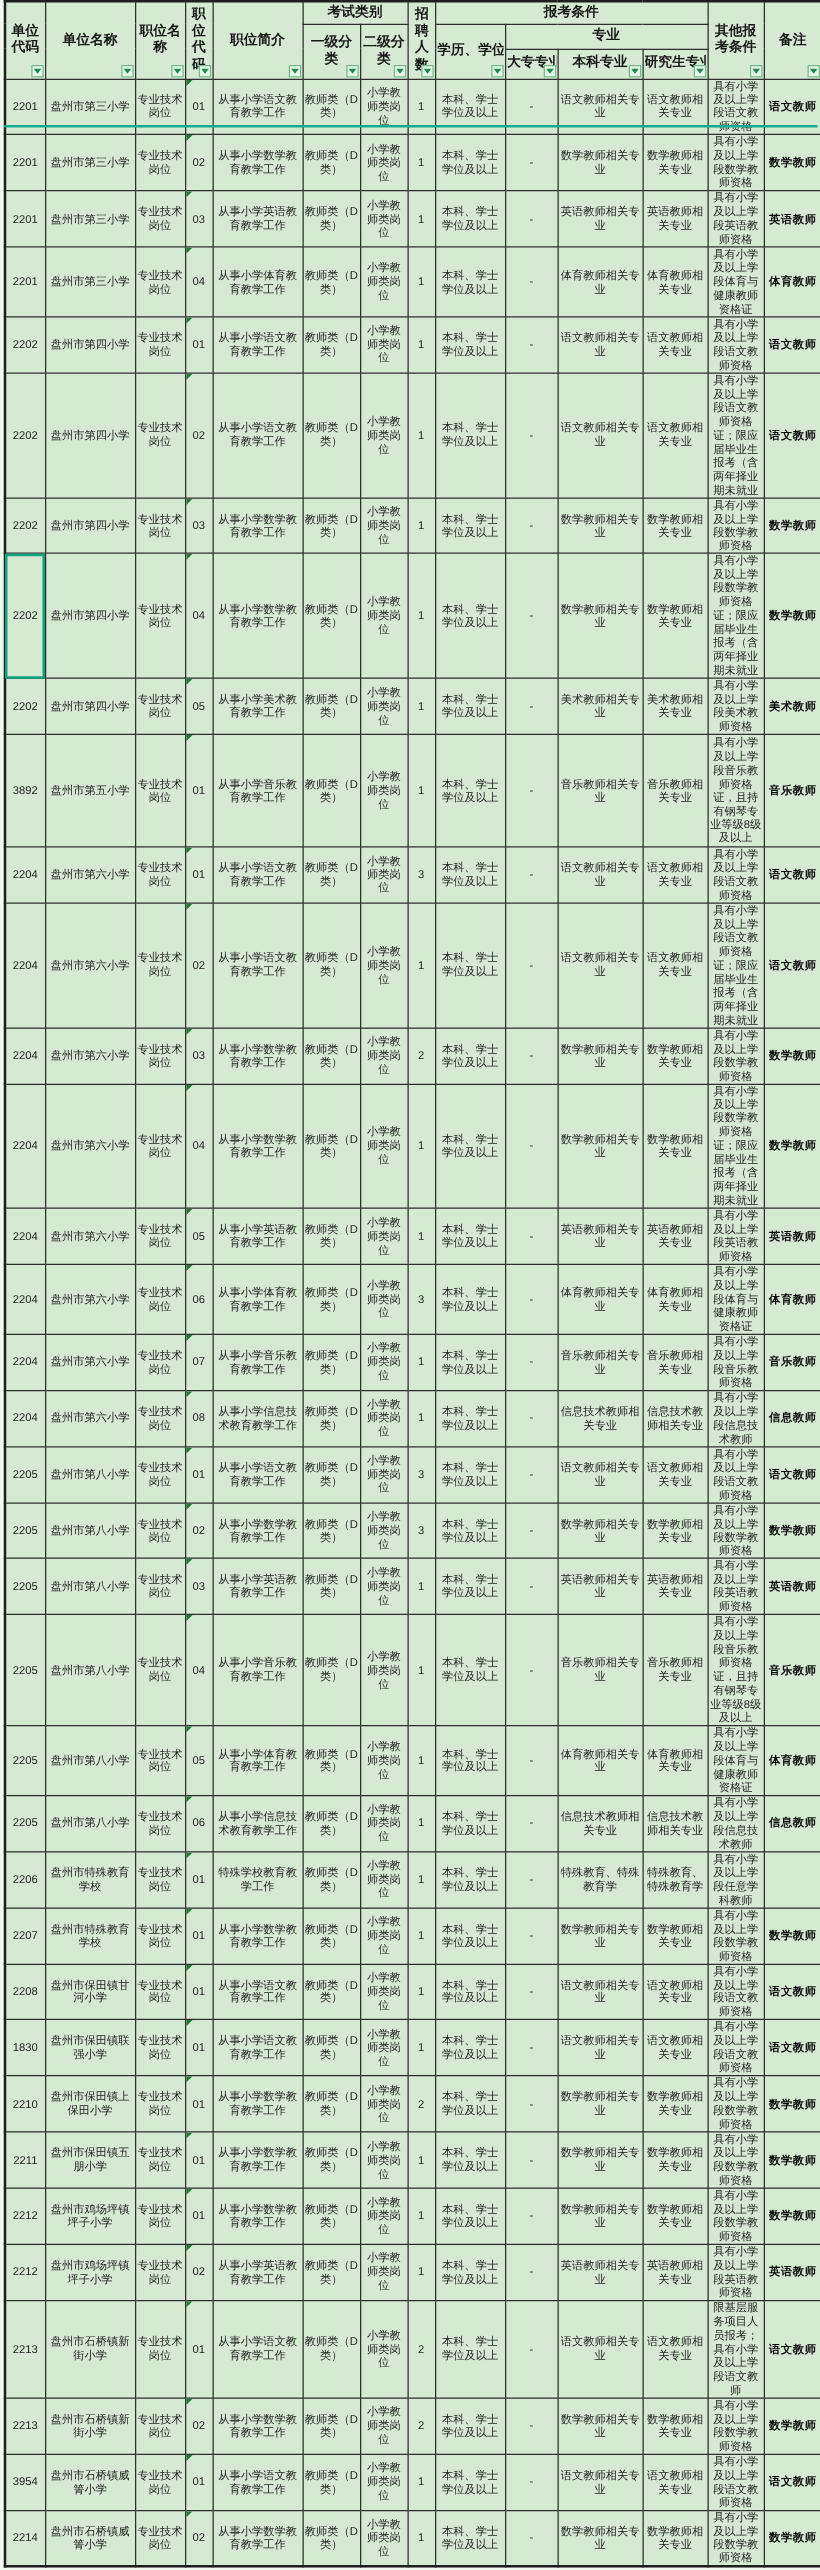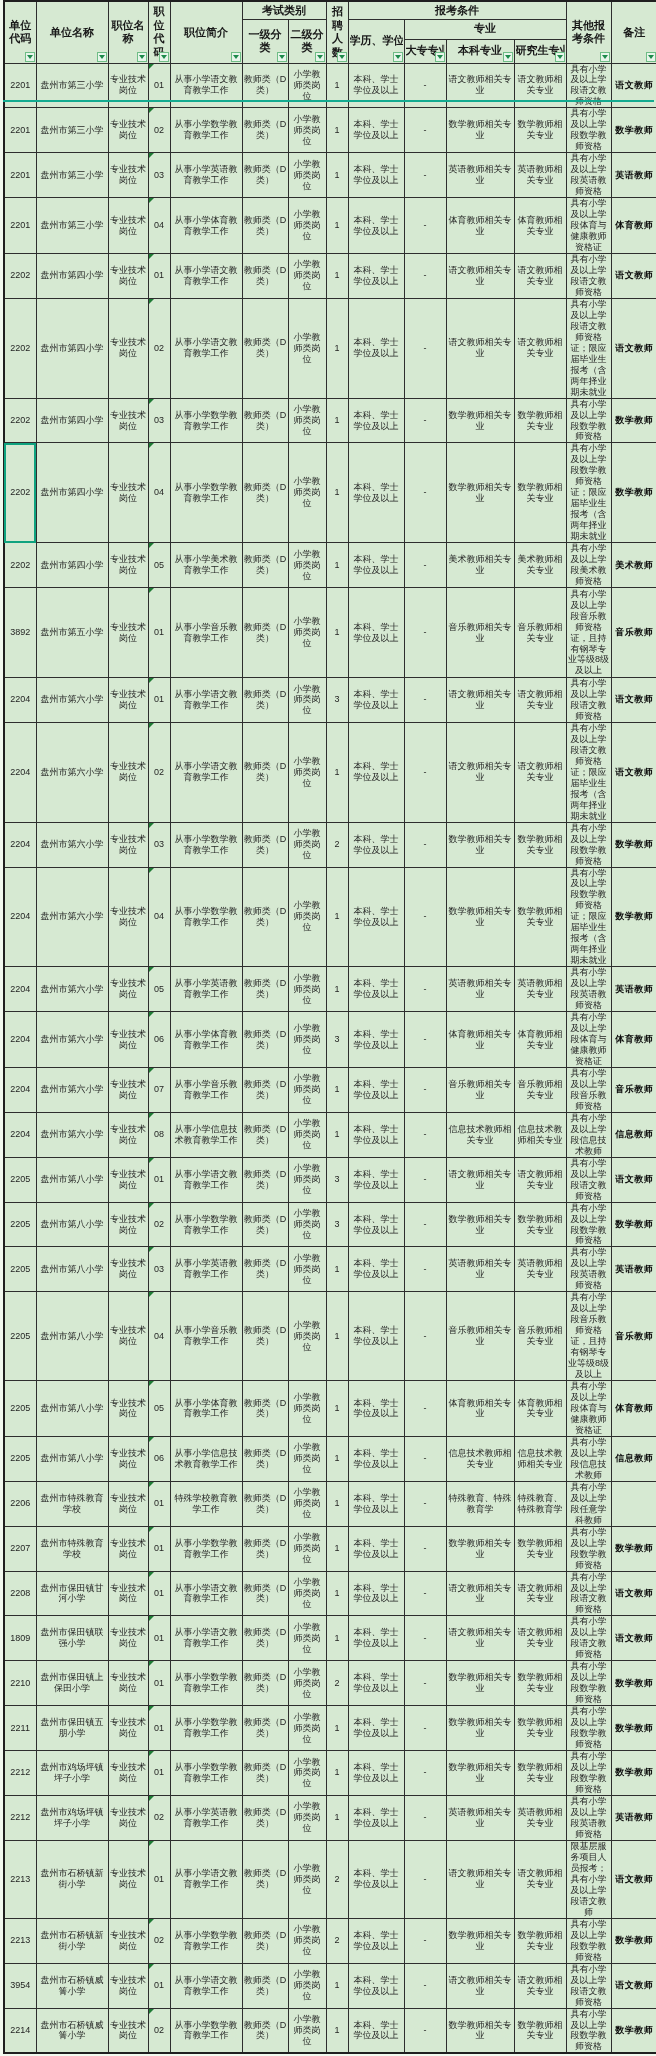--- a/index.html
+++ b/index.html
@@ -512,21 +512,21 @@
           <td>小学教师类岗位</td>
           <td>1</td>
           <td>本科、学士学位及以上</td>
           <td>-</td>
           <td>语文教师相关专业</td>
           <td>语文教师相关专业</td>
           <td>具有小学及以上学段语文教师资格</td>
           <td class="remark">语文教师</td>
         </tr>
         <tr style="height: 40px;">
-          <td>1809</td>
+          <td>1830</td>
           <td>盘州市保田镇联强小学</td>
           <td>专业技术岗位</td>
           <td class="tri">01</td>
           <td>从事小学语文教育教学工作</td>
           <td>教师类（D类）</td>
           <td>小学教师类岗位</td>
           <td>1</td>
           <td>本科、学士学位及以上</td>
           <td>-</td>
           <td>语文教师相关专业</td>

